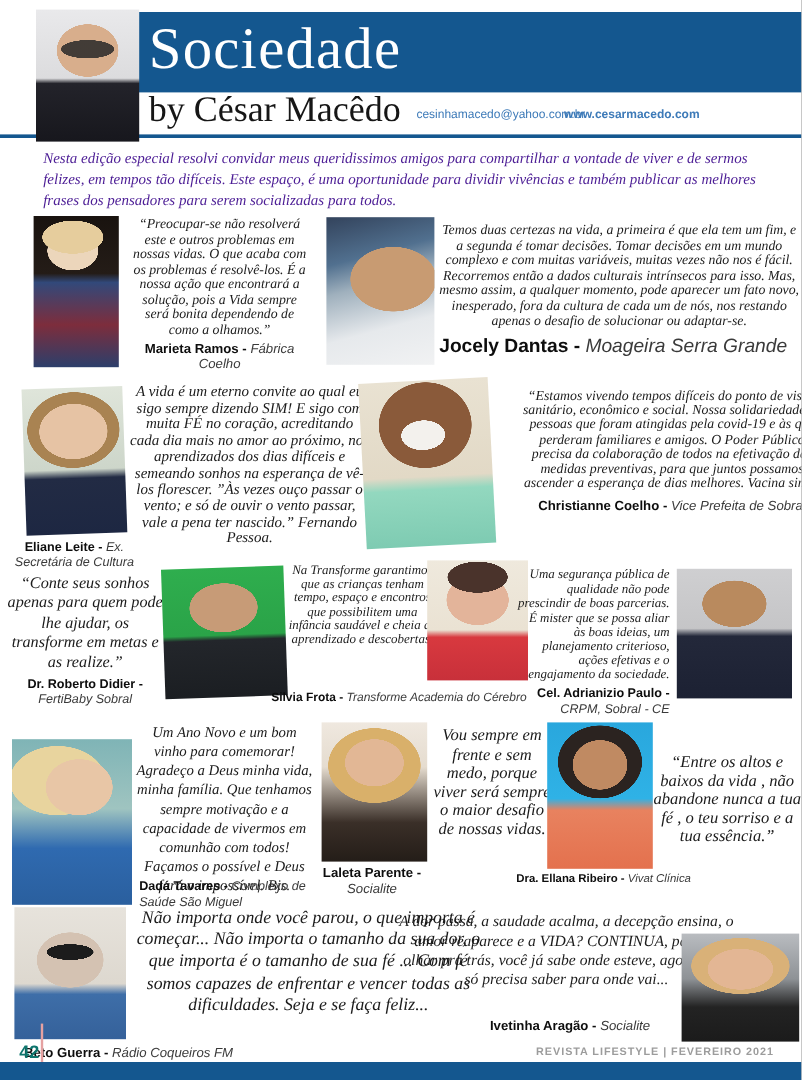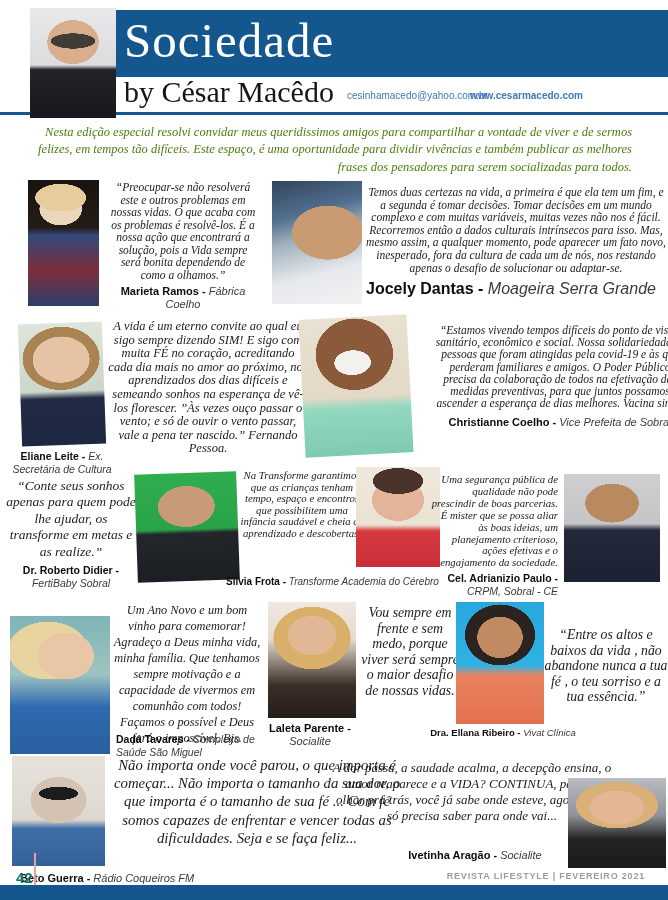--- a/index.html
+++ b/index.html
@@ -15,22 +15,22 @@
       linear-gradient(180deg,#e9e9eb 0%,#dcdcde 52%,#23232a 56%,#17171d 100%);}
   .title{position:absolute;left:124px;top:11px;font-size:49px;line-height:60px;color:#ffffff;
          z-index:4;letter-spacing:1px;}
   .byline{position:absolute;left:124px;top:74px;font-size:30px;line-height:36px;color:#161616;z-index:4;}
   .hdr-email{position:absolute;left:347px;top:90px;font-size:10px;color:#3d7ab8;
              font-family:"Liberation Sans",sans-serif;z-index:4;}
   .hdr-site{position:absolute;left:470px;top:90px;font-size:10px;color:#3d7ab8;font-weight:bold;
             font-family:"Liberation Sans",sans-serif;z-index:4;}
   .rule{position:absolute;left:0;top:112px;width:668px;height:3px;background:#14578f;}
   
-  .intro{position:absolute;left:36px;top:124px;width:596px;text-align:right;font-style:italic;
-         font-size:12.5px;line-height:1.38;color:#4d7c0f;}
+  .intro{position:absolute;left:36px;top:124px;width:596px;text-align:left;font-style:italic;
+         font-size:12.5px;line-height:1.38;color:#4c1d95;}
   
   .quote{position:absolute;font-style:italic;color:#1b1b1b;text-align:center;}
   .attr{font-family:"Liberation Sans",sans-serif;font-style:normal;line-height:1.2;}
   .attr .nm{font-weight:bold;color:#0d0d0d;font-style:normal;}
   .attr .rl{color:#3a3a3a;font-style:italic;font-weight:normal;}
   .attr.inflow{margin-top:4px;font-size:11px;}
   
   .ph-marieta{left:28px;top:180px;width:71px;height:126px;
     background:
       radial-gradient(ellipse 36% 11% at 46% 14%, #e6cd9d 99%, transparent 100%),

